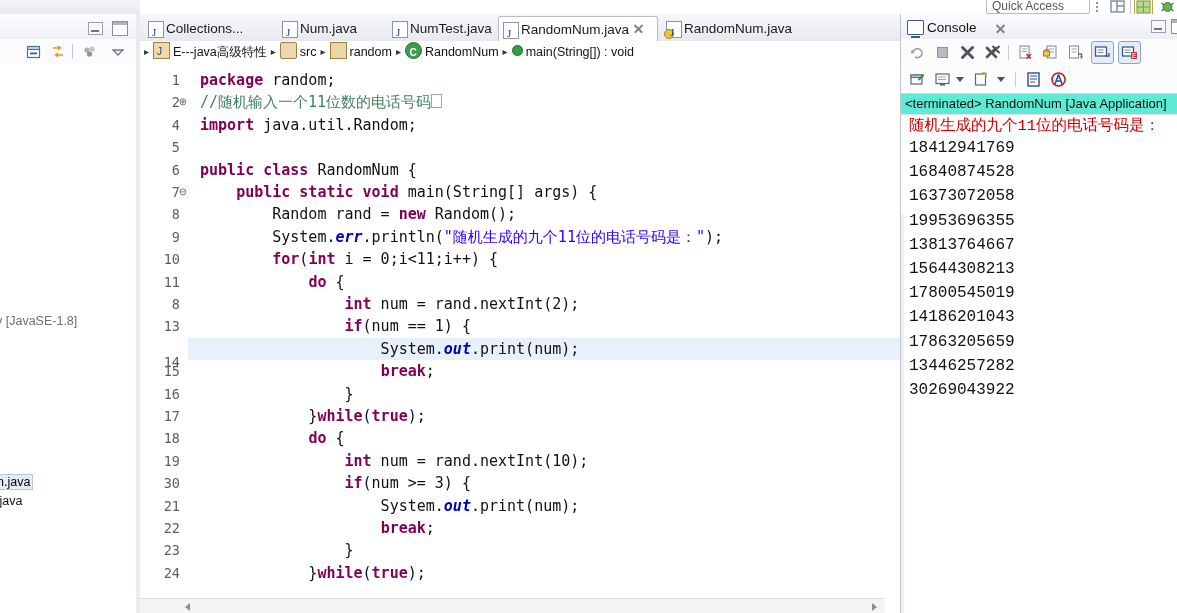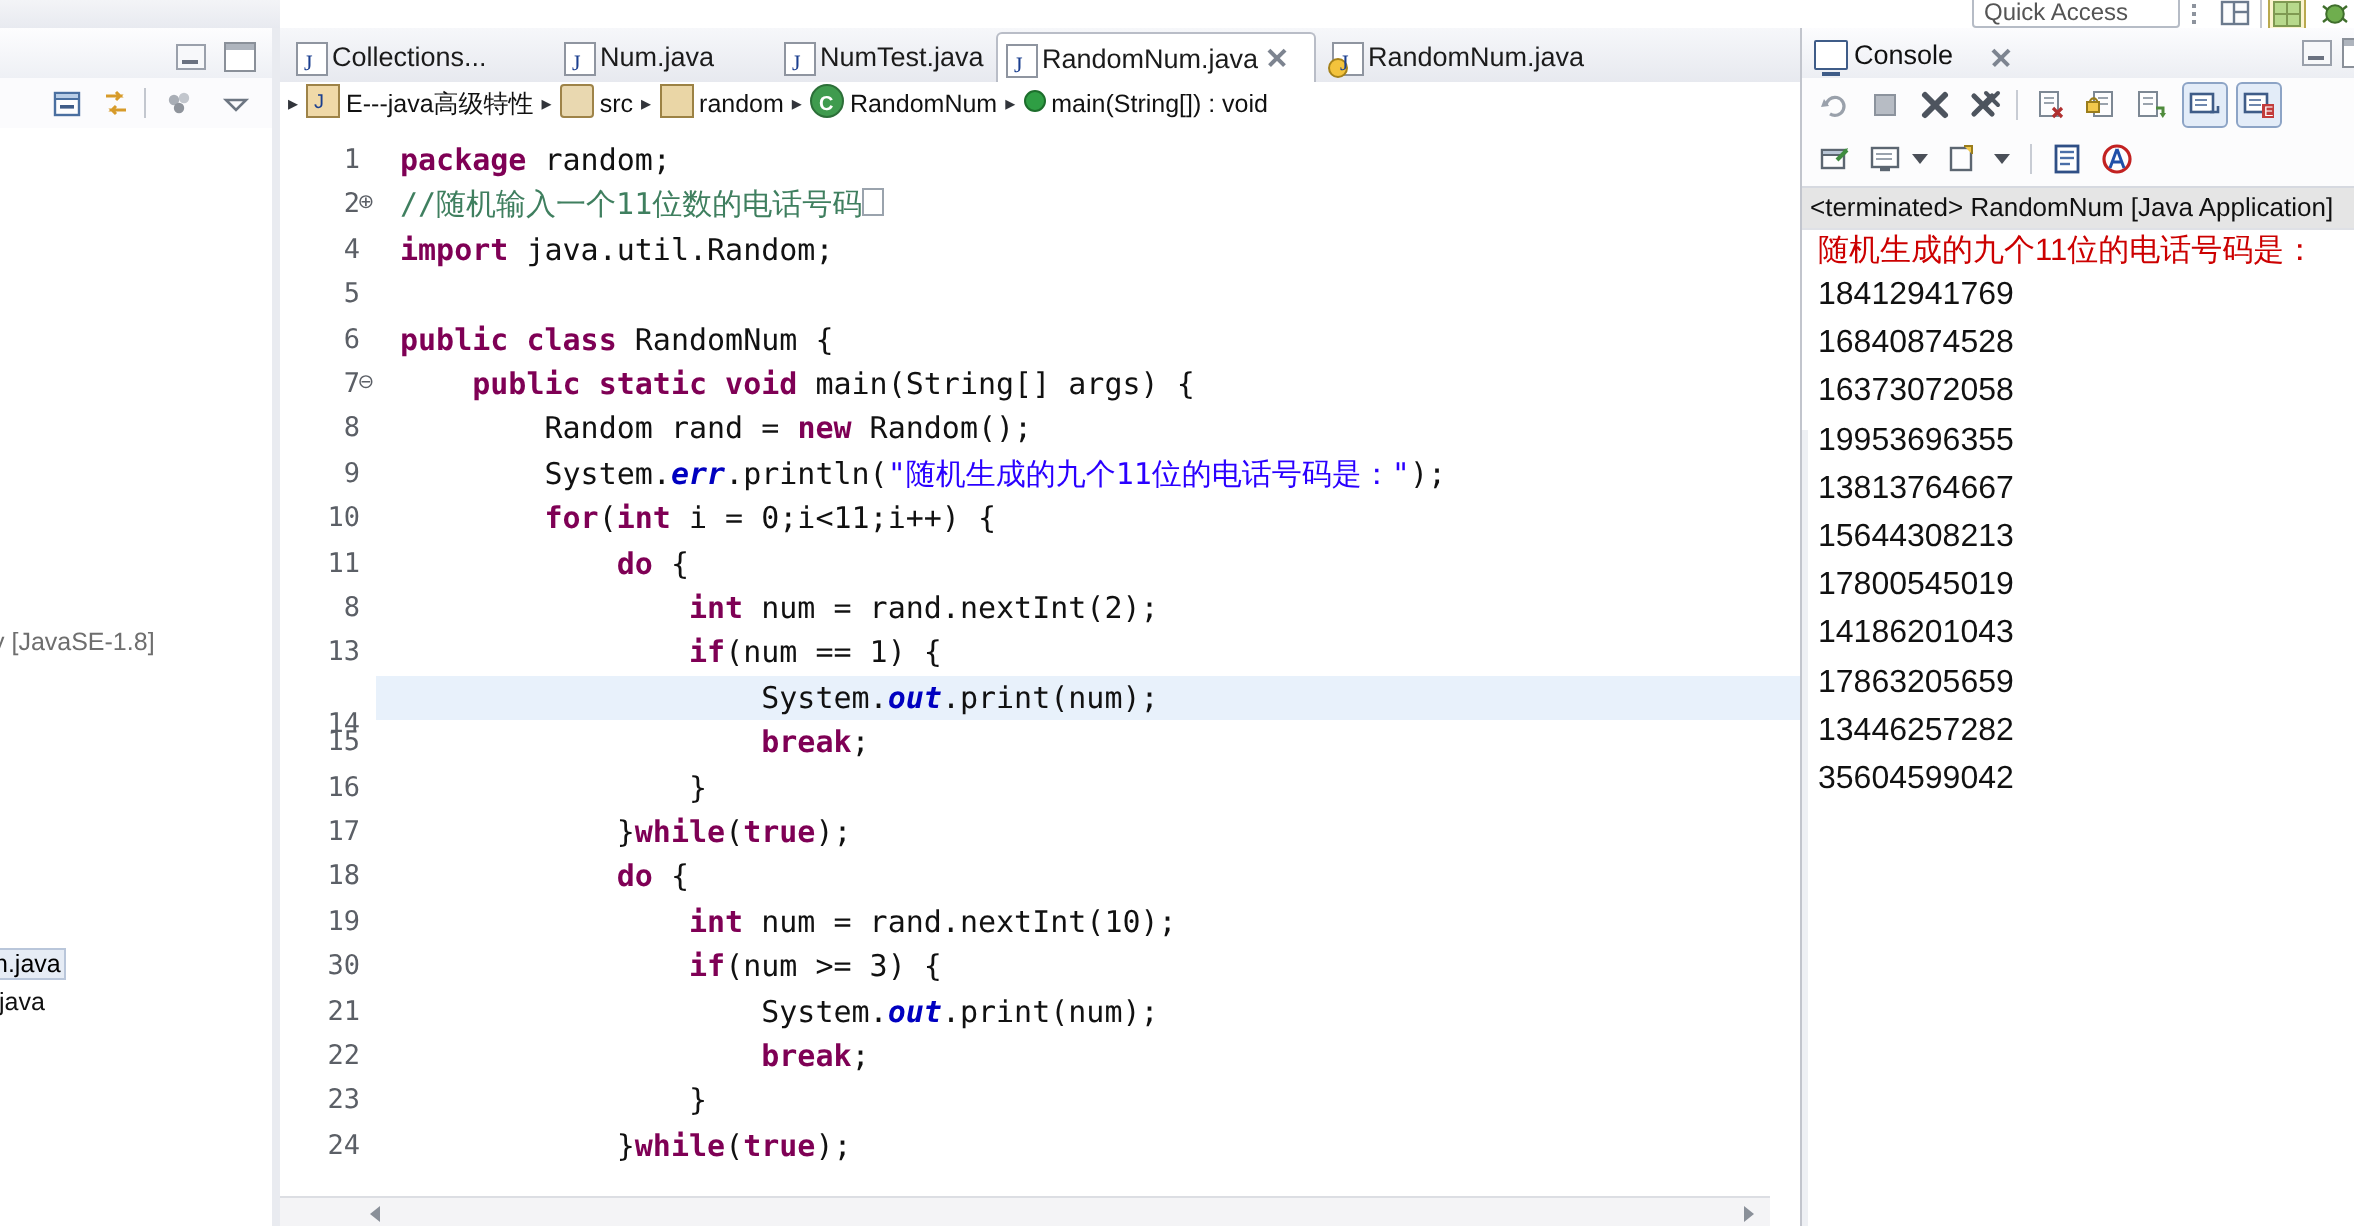--- a/index.html
+++ b/index.html
@@ -200,21 +200,21 @@
   .hs-arrow{position:absolute;top:0;width:14px;height:15px;}
   .hs-arrow.l{left:40px;}
   .hs-arrow.r{right:3px;}
   .hs-arrow i{position:absolute;top:4px;border-top:4px solid transparent;border-bottom:4px solid transparent;}
   .hs-arrow.l i{left:5px;border-right:5px solid #8a9099;}
   .hs-arrow.r i{left:4px;border-left:5px solid #8a9099;}
 
   
   #console-panel{
     position:absolute;left:900px;top:14px;width:277px;height:599px;
-    background:#e5e5e5;border-left:1px solid #c2c5cd;
+    background:#5eead4;border-left:1px solid #c2c5cd;
   }
   #console-tabstrip{
     position:absolute;left:0;top:0;width:277px;height:25px;
     background:linear-gradient(#fcfcfe,#eceef3);
     border-bottom:1px solid #c0c4cc;
   }
   #console-tab{
     position:absolute;left:6px;top:2px;height:23px;line-height:23px;
     font-size:13.5px;color:#111;padding-left:20px;white-space:nowrap;
   }
@@ -255,21 +255,21 @@
     position:absolute;left:4px;top:82px;width:290px;
     font-size:13px;color:#111;white-space:nowrap;overflow:hidden;
   }
   #console-out{
     position:absolute;left:0;top:100px;width:277px;bottom:0;
     background:#ffffff;border-top:1px solid #dfe1e6;
     overflow:hidden;
   }
   .out-line{
     position:absolute;left:8px;white-space:nowrap;
-    font-family:Liberation Sans, sans-serif;
+    font-family:Liberation Mono, monospace;
     font-size:16px;color:#111;
   }
   .out-line.err{color:#cc0000;font-size:15.5px;}
   #console-leftedge{position:absolute;left:0;top:100px;width:3px;bottom:0;background:#eef0f4;}
 </style>
 </head>
 <body>
 
 <div class="root">
 
@@ -564,18 +564,18 @@
           <div class="out-line" style="top: 24px;">18412941769</div>
           <div class="out-line" style="top: 48.2px;">16840874528</div>
           <div class="out-line" style="top: 72.4px;">16373072058</div>
           <div class="out-line" style="top: 96.6px;">19953696355</div>
           <div class="out-line" style="top: 120.8px;">13813764667</div>
           <div class="out-line" style="top: 145px;">15644308213</div>
           <div class="out-line" style="top: 169.2px;">17800545019</div>
           <div class="out-line" style="top: 193.4px;">14186201043</div>
           <div class="out-line" style="top: 217.6px;">17863205659</div>
           <div class="out-line" style="top: 241.8px;">13446257282</div>
-          <div class="out-line" style="top: 266px;">35604599042</div>
+          <div class="out-line" style="top: 266px;">30269043922</div>
         </div>
     </div>
   </div>
 
 </div>
 
 </body></html>

